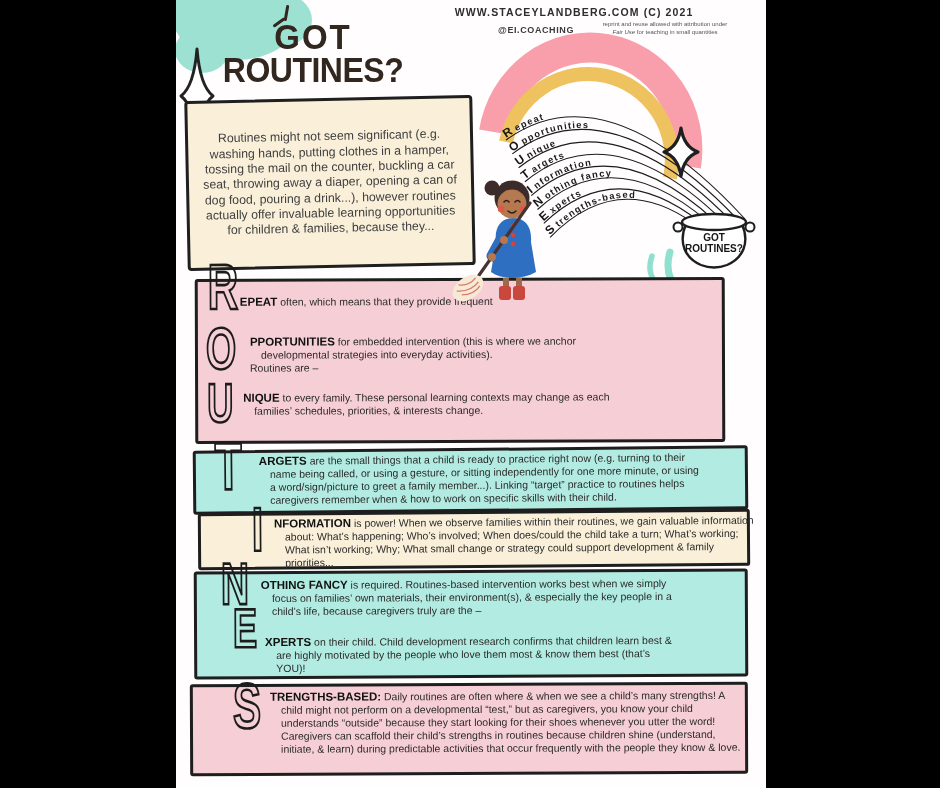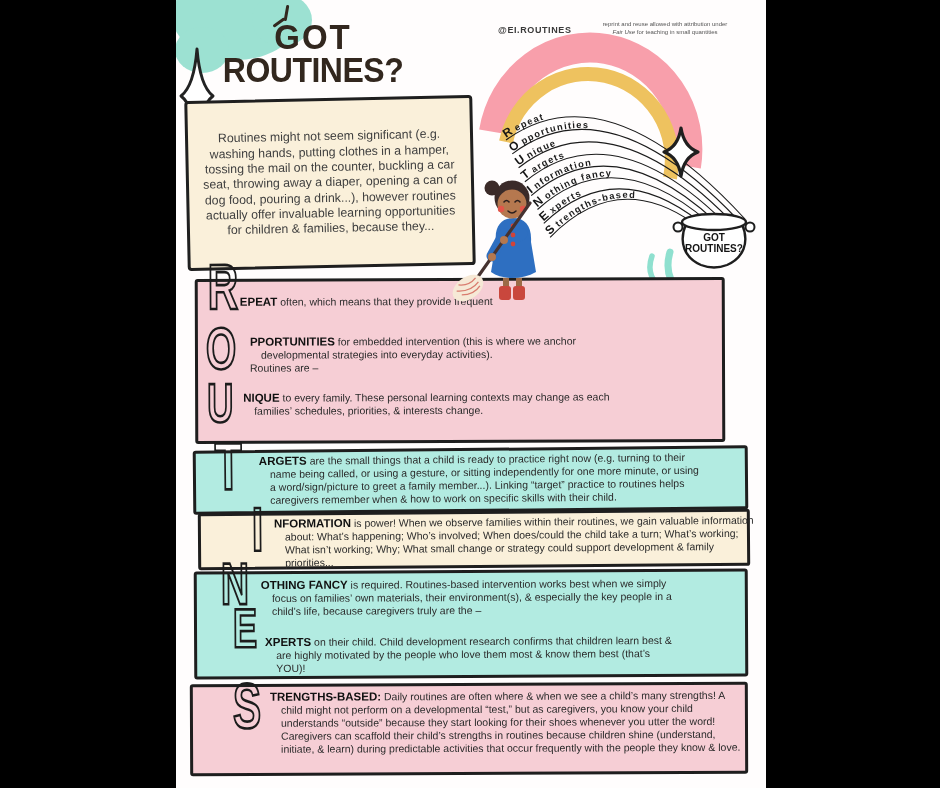--- a/index.html
+++ b/index.html
@@ -67,21 +67,22 @@
     <svg class="blob-svg" viewBox="0 0 150 112">
       <ellipse cx="66" cy="42" rx="64" ry="44" fill="#9ce1d2"></ellipse>
       <ellipse cx="32" cy="76" rx="27" ry="23" fill="#9ce1d2"></ellipse>
       <ellipse cx="112" cy="46" rx="30" ry="26" fill="#9ce1d2"></ellipse>
     </svg>
 
     <svg class="sparkle-svg" viewBox="0 0 38 100">
       <path d="M 19,3 Q 22,40 35,50 Q 22,60 19,97 Q 16,60 3,50 Q 16,40 19,3 Z" fill="#ffffff" stroke="#222222" stroke-width="3" stroke-linejoin="round"></path>
     </svg>
 
-    <div class="handle">@EI.ROUTINES</div>
+    <div class="site-url">WWW.STACEYLANDBERG.COM (C) 2021</div>
+    <div class="handle">@EI.COACHING</div>
     <div class="notice">
       <span>reprint and reuse allowed  with attribution under</span><br>
       <i>Fair Use</i><span> for teaching in small quantities</span>
     </div>
 
     <div class="mark mark1"></div>
     <div class="mark mark2"></div>
     <div class="title-line1">GOT</div>
     <div class="title-line2">ROUTINES?</div>
 

